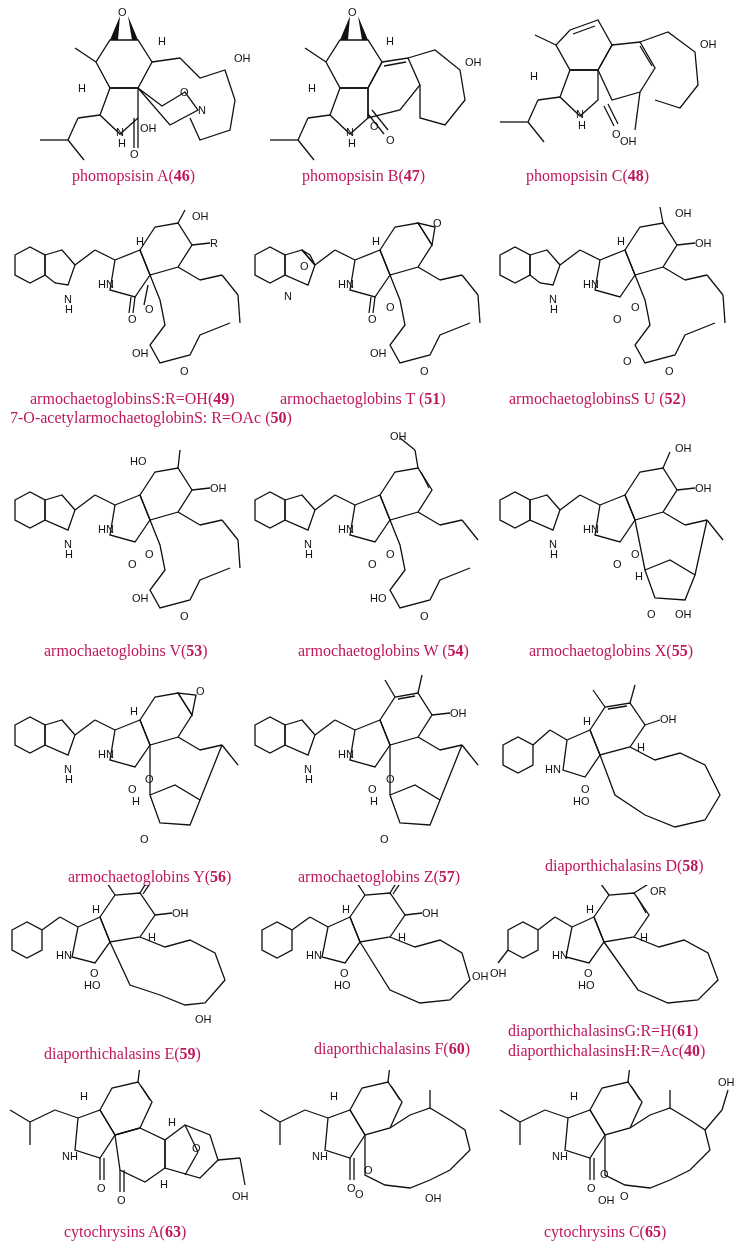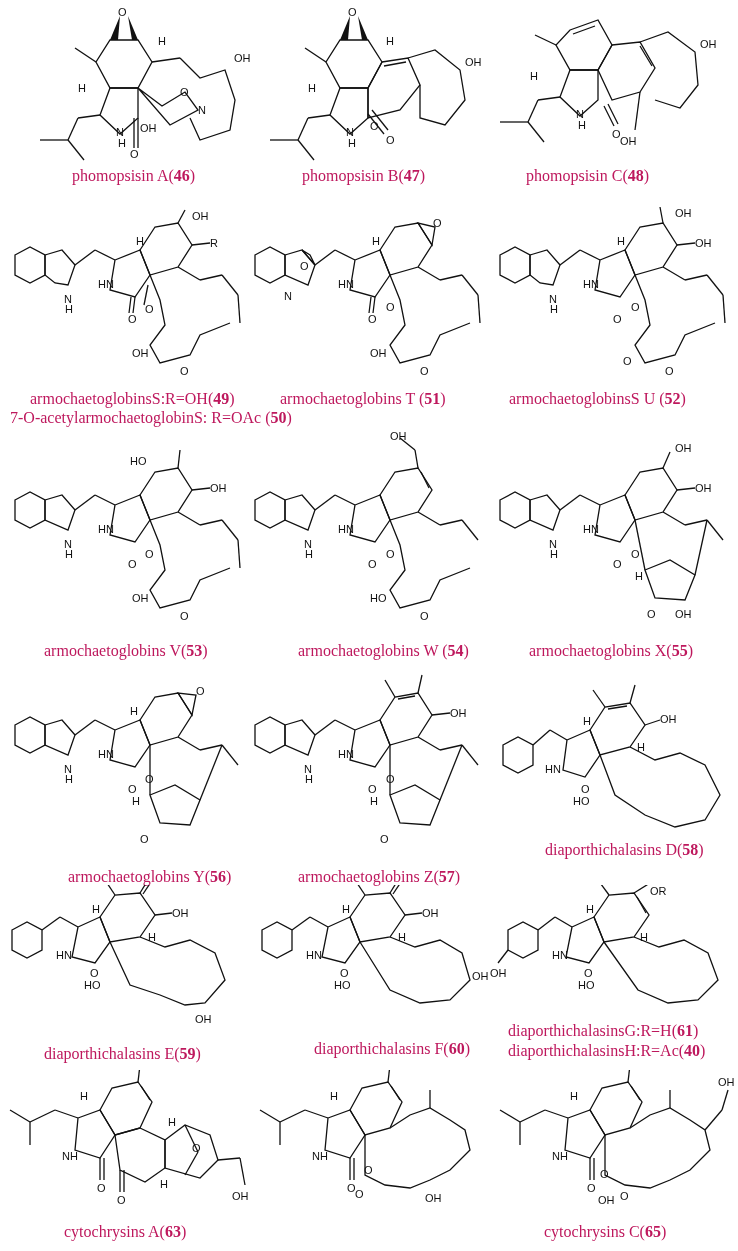--- a/index.html
+++ b/index.html
@@ -397,21 +397,21 @@
       <line x1="150" y1="60" x2="165" y2="55"></line>
       <path class="bond" d="M135,82 L160,95 L185,88 L210,100 L225,130 L210,155 L180,162 L150,150 L120,130 L105,90"></path>
       <text class="atom" x="165" y="58">OH</text>
         <text class="atom" x="88" y="60">H</text>
       <text class="atom" x="50" y="108">HN</text>
         <text class="atom" x="142" y="86">H</text>
       <text class="atom" x="86" y="128">O</text>
         <text class="atom" x="78" y="140">HO</text>
     </svg>
   </div>
-  <div class="caption" style="left:50px;top:176px;text-align:center;">
+  <div class="caption" style="left:50px;top:192px;text-align:center;">
     <span>diaporthichalasins D(</span><b>58</b><span>)</span>
   </div>
 </div>
 
 <div class="cell" style="left:0px;top:885px;width:250px;height:185px;">
   <div class="mol">
     <svg width="250" height="165" viewBox="0 0 250 165">
       <polygon class="ring" points="12,45 27,37 42,45 42,65 27,73 12,65"></polygon>
       <line x1="42" y1="45" x2="60" y2="32"></line>
         <line x1="60" y1="32" x2="78" y2="42"></line>

